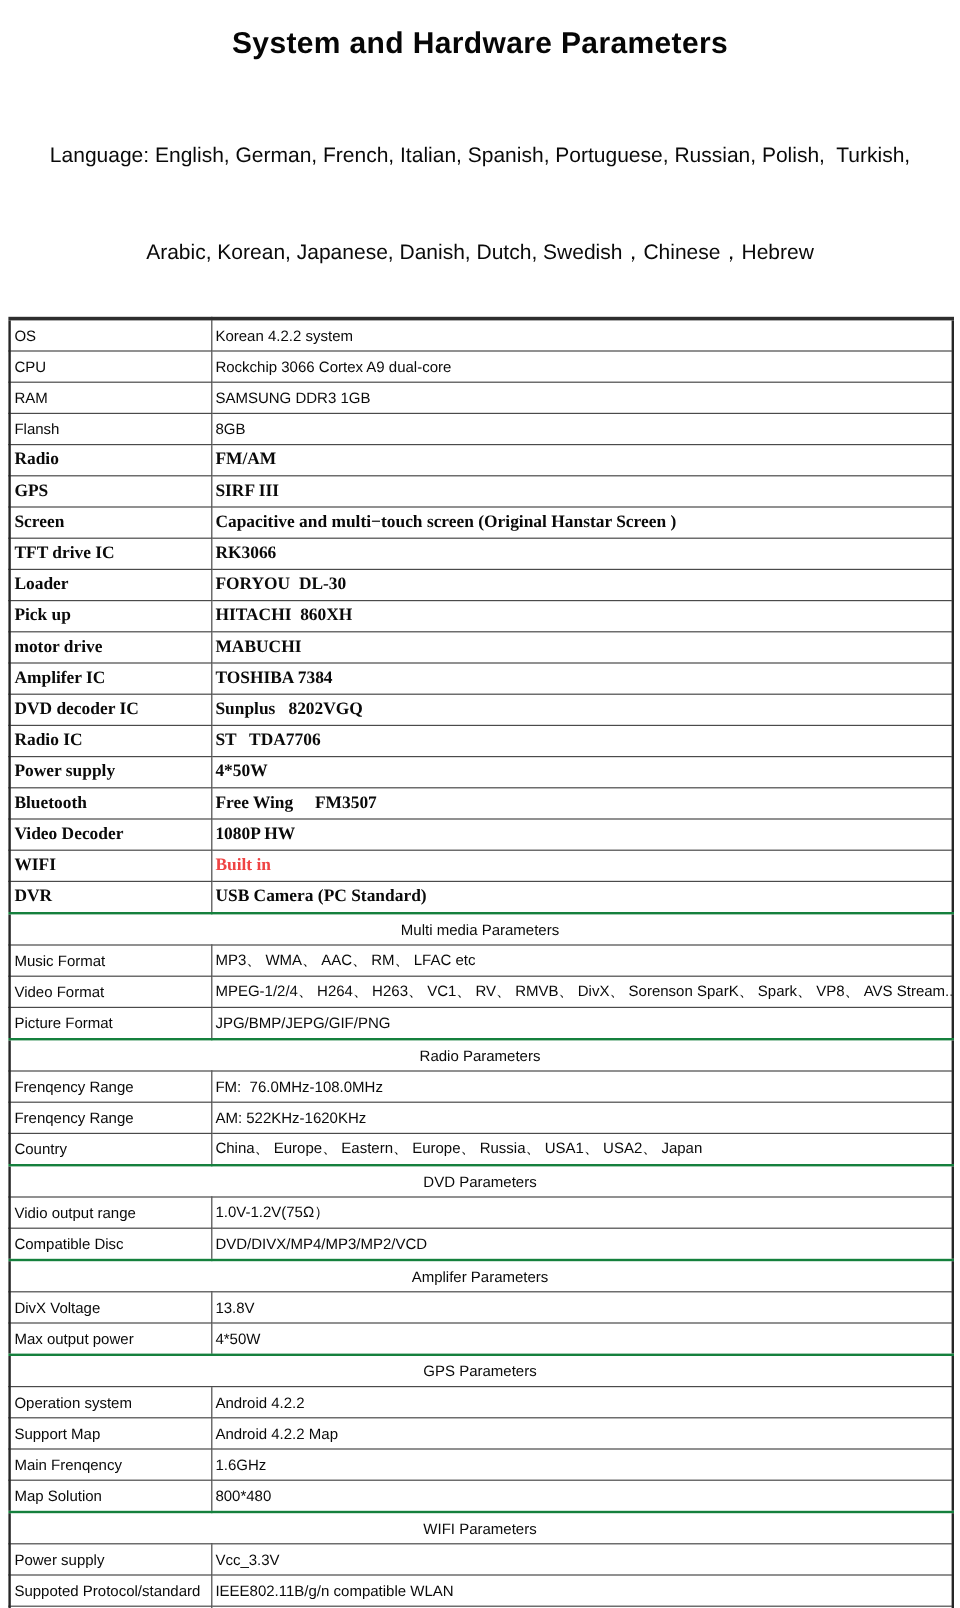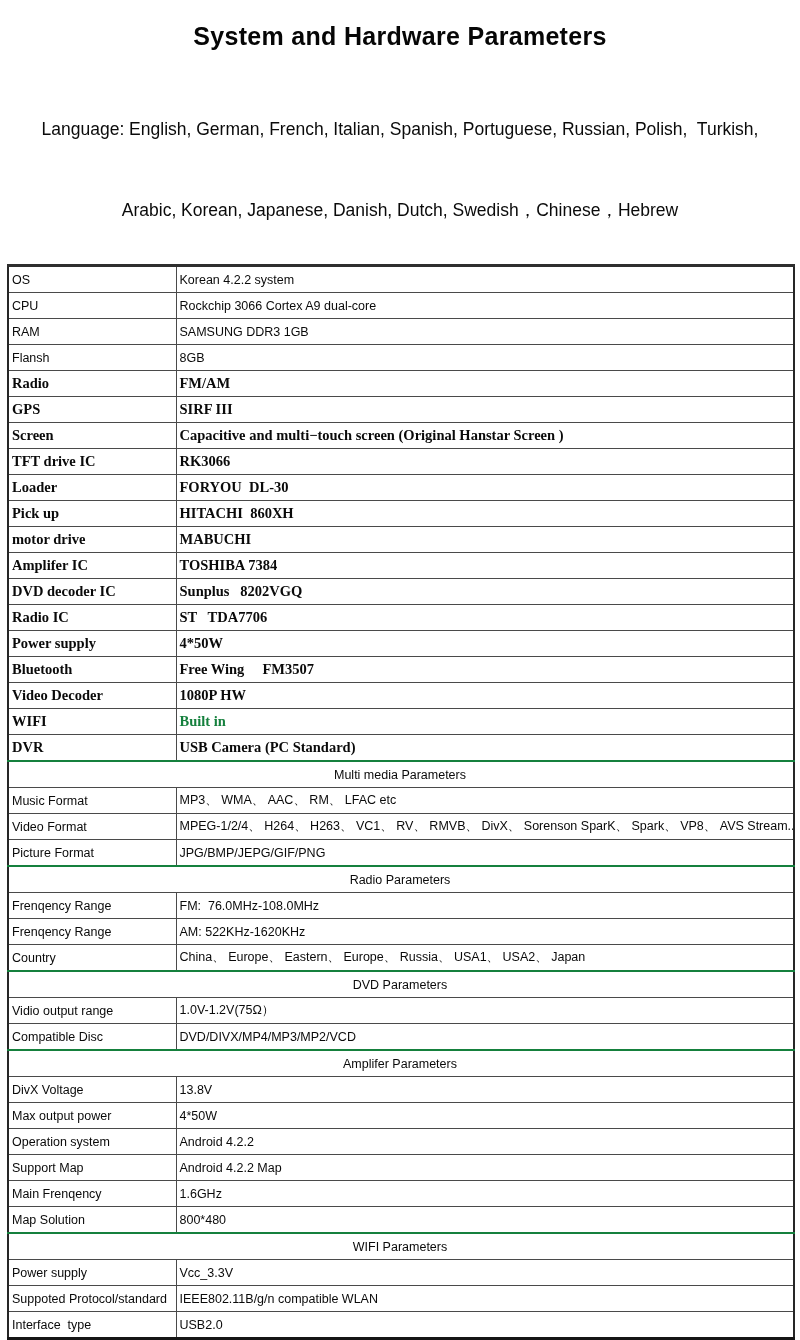--- a/index.html
+++ b/index.html
@@ -132,21 +132,21 @@
       <tr class="serif">
         <td class="label-cell">Bluetooth</td>
         <td class="value-cell">Free Wing     FM3507</td>
       </tr>
       <tr class="serif">
         <td class="label-cell">Video Decoder</td>
         <td class="value-cell">1080P HW</td>
       </tr>
       <tr class="serif">
         <td class="label-cell">WIFI</td>
-        <td class="value-cell" style="color: #15803d;">Built in</td>
+        <td class="value-cell" style="color: #ef4444;">Built in</td>
       </tr>
       <tr class="serif">
         <td class="label-cell">DVR</td>
         <td class="value-cell">USB Camera (PC Standard)</td>
       </tr>
       <tr class="sans">
         <td colspan="2" class="section-cell">Multi media Parameters</td>
       </tr>
       <tr class="sans">
         <td class="label-cell">Music Format</td>
@@ -191,20 +191,23 @@
       </tr>
       <tr class="sans">
         <td class="label-cell">DivX Voltage</td>
         <td class="value-cell">13.8V</td>
       </tr>
       <tr class="sans">
         <td class="label-cell">Max output power</td>
         <td class="value-cell">4*50W</td>
       </tr>
       <tr class="sans">
+        <td colspan="2" class="section-cell">GPS Parameters</td>
+      </tr>
+      <tr class="sans">
         <td class="label-cell">Operation system</td>
         <td class="value-cell">Android 4.2.2</td>
       </tr>
       <tr class="sans">
         <td class="label-cell">Support Map</td>
         <td class="value-cell">Android 4.2.2 Map</td>
       </tr>
       <tr class="sans">
         <td class="label-cell">Main Frenqency</td>
         <td class="value-cell">1.6GHz</td>

